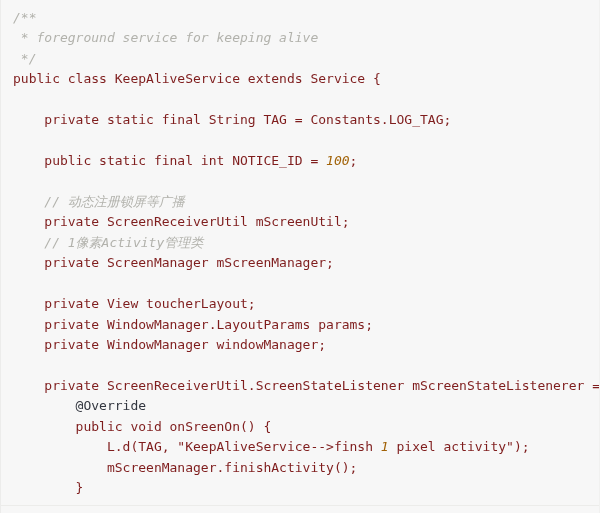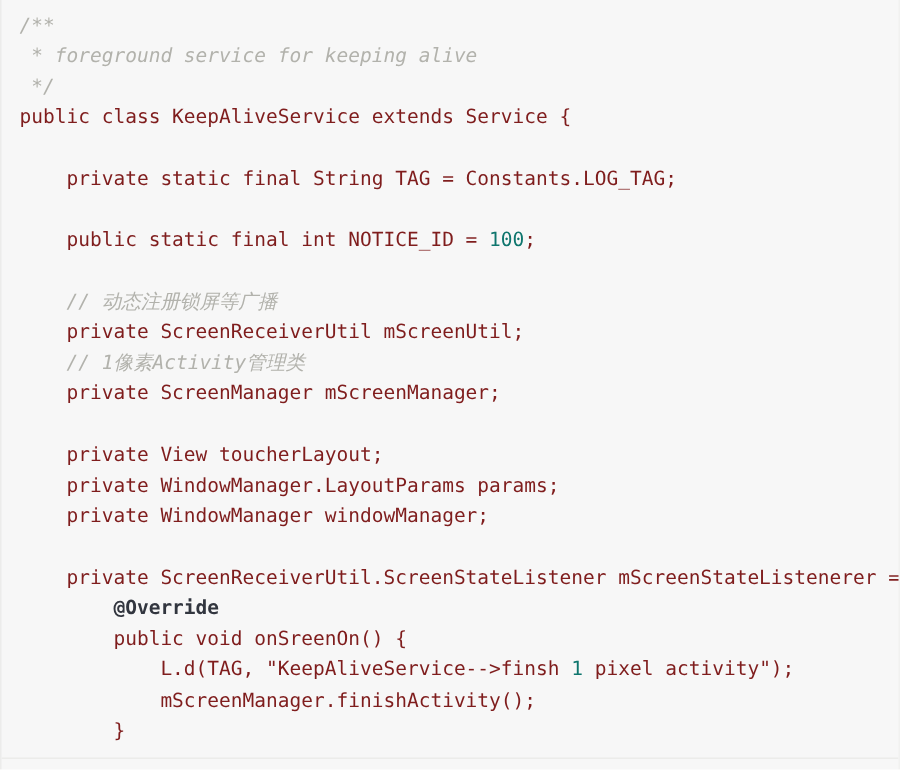--- a/index.html
+++ b/index.html
@@ -42,25 +42,26 @@
     display: block;
     height: 20.45px;
     white-space: pre;
     overflow: hidden;
   }
   .tok-cmt {
     color: #b2b2ac;
     font-style: italic;
   }
   .tok-num {
-    color: #0f766e;
+    color: #a16207;
+    font-style: italic;
   }
   .tok-anno {
     color: #32363f;
-    font-weight: bold;
+    font-weight: normal;
   }
   .tok-code {
     color: #7f1d1d;
   }
 </style>
 </head>
 <body>
 
 <div id="code-viewport">
   <div id="code-block"><div class="ln"><span class="tok-cmt">/**</span></div><div class="ln"><span class="tok-cmt"> * foreground service for keeping alive</span></div><div class="ln"><span class="tok-cmt"> */</span></div><div class="ln"><span class="tok-code">public class KeepAliveService extends Service {</span></div><div class="ln">&nbsp;</div><div class="ln"><span class="tok-code">    private static final String TAG = Constants.LOG_TAG;</span></div><div class="ln">&nbsp;</div><div class="ln"><span class="tok-code">    public static final int NOTICE_ID = </span><span class="tok-num">100</span><span class="tok-code">;</span></div><div class="ln">&nbsp;</div><div class="ln"><span class="tok-cmt">    // 动态注册锁屏等广播</span></div><div class="ln"><span class="tok-code">    private ScreenReceiverUtil mScreenUtil;</span></div><div class="ln"><span class="tok-cmt">    // 1像素Activity管理类</span></div><div class="ln"><span class="tok-code">    private ScreenManager mScreenManager;</span></div><div class="ln">&nbsp;</div><div class="ln"><span class="tok-code">    private View toucherLayout;</span></div><div class="ln"><span class="tok-code">    private WindowManager.LayoutParams params;</span></div><div class="ln"><span class="tok-code">    private WindowManager windowManager;</span></div><div class="ln">&nbsp;</div><div class="ln"><span class="tok-code">    private ScreenReceiverUtil.ScreenStateListener mScreenStateListenerer = new ScreenRecei</span></div><div class="ln"><span class="tok-anno">        @Override</span></div><div class="ln"><span class="tok-code">        public void onSreenOn() {</span></div><div class="ln"><span class="tok-code">            L.d(TAG, "KeepAliveService--&gt;finsh </span><span class="tok-num">1</span><span class="tok-code"> pixel activity");</span></div><div class="ln"><span class="tok-code">            mScreenManager.finishActivity();</span></div><div class="ln"><span class="tok-code">        }</span></div></div>

